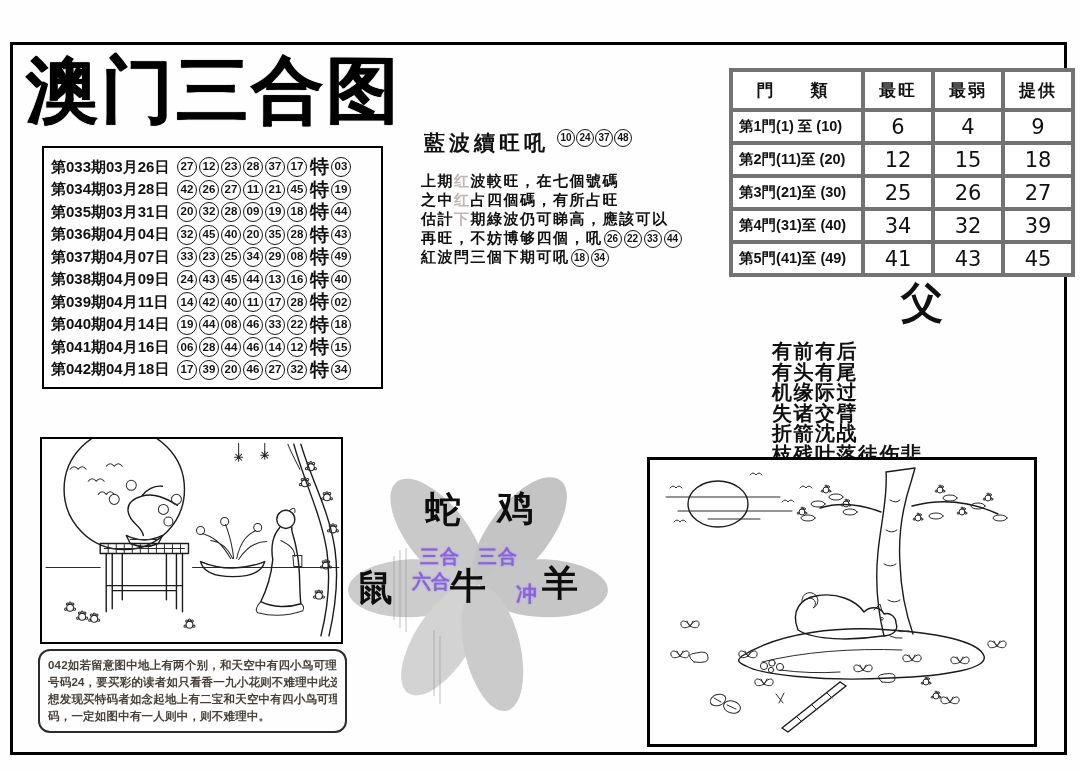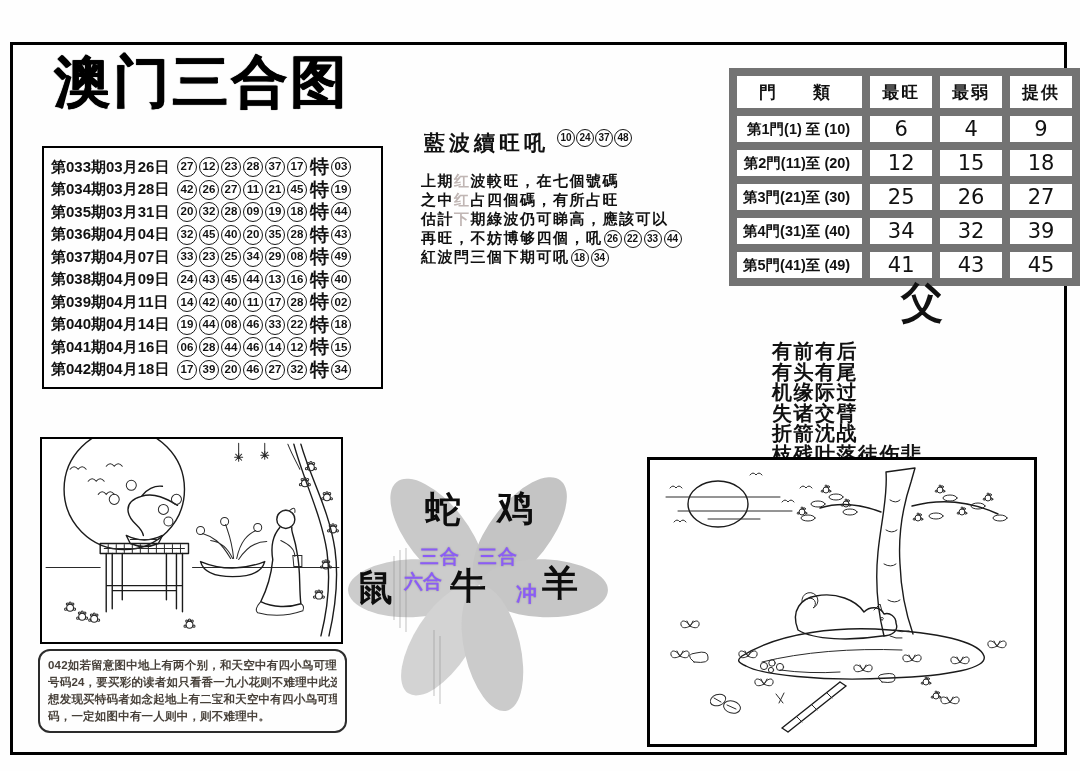--- a/index.html
+++ b/index.html
@@ -3,22 +3,22 @@
 <meta charset="utf-8">
 <style>
   html,body{margin:0;padding:0;background:#e9e9e9;}
   #page{
     position:relative;width:1080px;height:771px;background:#fefefe;overflow:hidden;
     font-family:"Liberation Sans","DejaVu Sans",sans-serif;color:#111;
   }
   .frame{position:absolute;left:10px;top:42px;width:1051px;height:707px;border:3px solid #000;}
   
   .title{
-    position:absolute;left:26px;top:54px;font-size:56px;font-weight:900;letter-spacing:3px;
-    line-height:1;color:#000;text-shadow:0 0 1px #000,1px 0 0 #000;margin-left:28px;
+    position:absolute;left:26px;top:54px;font-size:72px;font-weight:900;letter-spacing:3px;
+    line-height:1;color:#000;text-shadow:0 0 1px #000,1px 0 0 #000;
   }
   
   .draws-box{
     position:absolute;left:42px;top:146px;width:341px;height:243px;border:2px solid #000;
     box-sizing:border-box;padding:8px 4px 6px 7px;display:flex;flex-direction:column;justify-content:space-between;
   }
   .draw-row{display:flex;align-items:center;height:22px;}
   .draw-label{font-size:15px;font-weight:700;width:126px;flex:0 0 auto;white-space:nowrap;}
   .nums{display:flex;align-items:center;}
   .ball{
@@ -31,25 +31,25 @@
   .tip-headline-row{position:absolute;left:424px;top:129px;display:flex;align-items:flex-start;}
   .tip-headline{font-size:21px;font-weight:800;letter-spacing:4px;white-space:nowrap;}
   .headline-balls{display:flex;margin-left:8px;}
   .tip-headline-row .ball,.tip-line .ball{width:18px;height:18px;font-size:10px;border-width:1.4px;margin-right:1px;}
   .tip-lines{position:absolute;left:421px;top:172px;width:305px;}
   .tip-line{display:flex;align-items:center;height:19px;font-size:15px;font-weight:700;letter-spacing:1.5px;white-space:nowrap;}
   .tip-line .ball{margin-left:1px;letter-spacing:0;}
   .faded{color:#c0b6b4;}
   
   .stats-table{position:absolute;left:729px;top:68px;border-collapse:collapse;background:#fff;}
-  .stats-table th,.stats-table td{border:8px solid #737373;box-sizing:border-box;}
+  .stats-table th,.stats-table td{border:4px solid #737373;box-sizing:border-box;}
   .stats-table th{height:40px;font-size:17px;font-weight:700;letter-spacing:2px;padding:0 4px;}
   .stats-table th.cat-h{width:132px;letter-spacing:10px;}
   .stats-table th.n-h{width:70px;}
-  .cat-cell{font-size:14.5px;font-weight:700;text-align:right;padding:0 12px 0 6px;white-space:nowrap;height:33px;}
+  .cat-cell{font-size:14.5px;font-weight:700;text-align:left;padding:0 12px 0 6px;white-space:nowrap;height:33px;}
   .num-cell{font-family:"DejaVu Sans",sans-serif;font-size:21px;font-weight:400;text-align:center;}
   
   .poem-title{position:absolute;left:880px;top:282px;width:84px;text-align:center;font-size:42px;font-weight:900;line-height:1;}
   .poem-lines{position:absolute;left:772px;top:341px;}
   .poem-line{font-size:20px;font-weight:800;line-height:20.5px;letter-spacing:1.5px;white-space:nowrap;}
   
   .illus-left{position:absolute;left:40px;top:437px;width:303px;height:207px;border:2.5px solid #000;box-sizing:border-box;background:#fff;}
   .illus-left svg,.illus-right svg{display:block;width:100%;height:100%;}
   
   .footnote{
@@ -410,21 +410,21 @@
         </g>
       </g>
     </svg>
     <span class="zodiac" style="left:105px;top:50px">蛇</span>
     <span class="zodiac" style="left:177px;top:48px">鸡</span>
     <span class="zodiac" style="left:37px;top:128px">鼠</span>
     <span class="zodiac" style="left:130px;top:126px">牛</span>
     <span class="zodiac" style="left:222px;top:123px">羊</span>
     <span class="rel-label" style="left:102px;top:96px">三合</span>
     <span class="rel-label" style="left:160px;top:96px">三合</span>
-    <span class="rel-label rel-vert" style="left:76px;top:122px">六合</span>
+    <span class="rel-label rel-vert" style="left:84px;top:122px">六合</span>
     <span class="rel-label" style="left:189px;top:133px;font-size:21px">冲</span>
   </div>
 
   <div class="illus-right">
     <svg viewBox="0 0 384 284">
       <defs>
         <g id="bfly">
           <path class="ln-thin" d="M0 0 c-3 -6 -10 -7 -9 -1 c1 4 6 3 9 1 z M0 0 c3 -6 10 -7 9 -1 c-1 4 -6 3 -9 1 z"></path>
           <path class="ln-thin" d="M-1 -1 l-2 -4 M1 -1 l2 -4"></path>
         </g>

